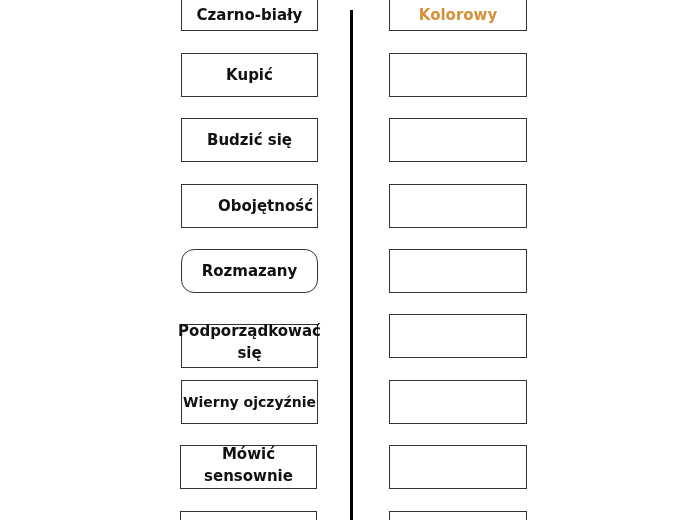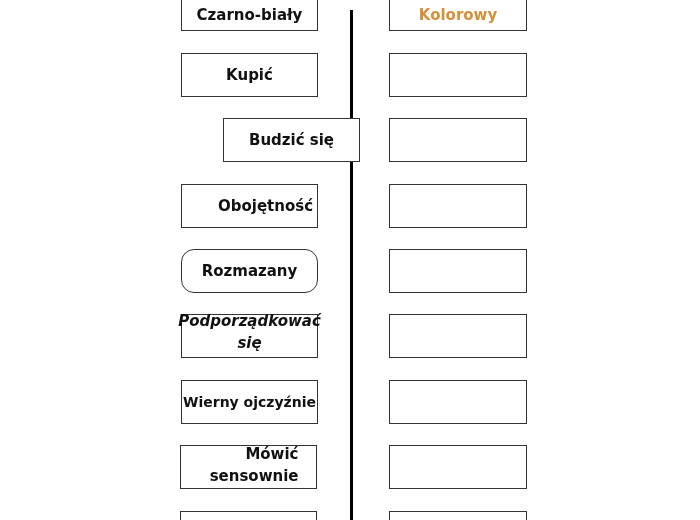--- a/index.html
+++ b/index.html
@@ -17,36 +17,36 @@
 <body>
 
 <div class="vline"></div>
 
 <div class="box left" style="top:-13px;">
     <span style="padding-top:12px">Czarno-biały</span>
   </div>
 <div class="box left" style="top:53px;">
     <span>Kupić</span>
   </div>
-<div class="box left" style="top:118px;margin-left:42px;">
+<div class="box left" style="top:118px;">
     <span>Budzić się</span>
   </div>
 <div class="box left" style="top:184px;padding-left:32px;">
     <span>Obojętność</span>
   </div>
 <div class="box left" style="top:249px;border-radius:13px;">
     <span>Rozmazany</span>
   </div>
-<div class="box left" style="top:314px;font-style:italic;">
+<div class="box left" style="top:324px;">
     <span style="display:block;width:150px;margin-top:-8px">Podporządkować się</span>
   </div>
 <div class="box left" style="top:380px;font-size:14px;">
     <span style="white-space:nowrap">Wierny ojczyźnie</span>
   </div>
-<div class="box left" style="top:445px;left:180px;text-align:right;">
+<div class="box left" style="top:445px;left:180px;">
     <span style="display:block;width:100px;margin-top:-4px">Mówić sensownie</span>
   </div>
 <div class="box left" style="top:511px;left:180px;">
     <span></span>
   </div>
 
 <div class="box right accent" style="top:-13px;">
     <span style="padding-top:12px">Kolorowy</span>
   </div>
 <div class="box right" style="top:53px;">

